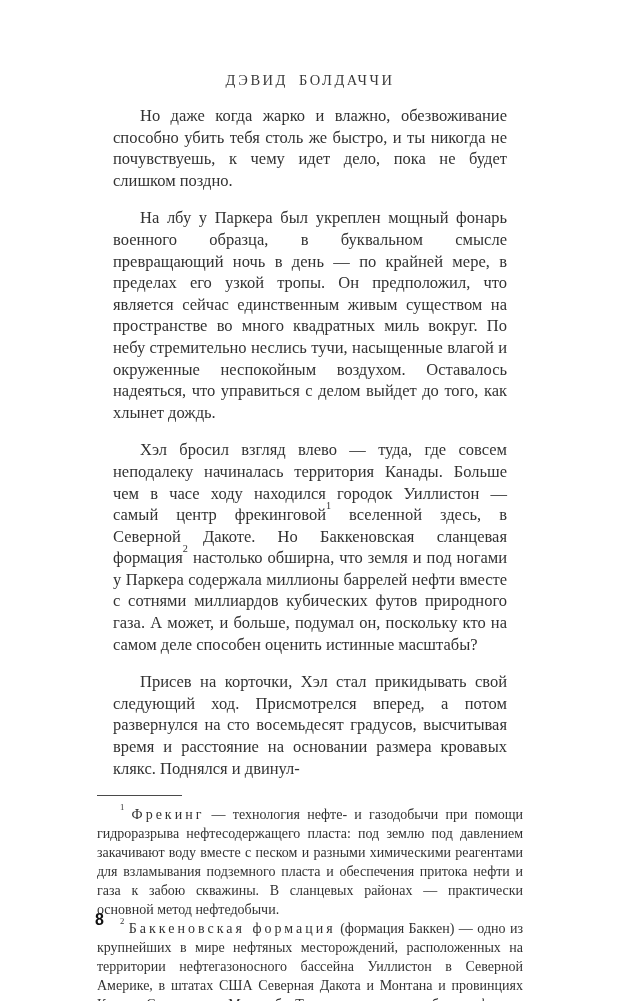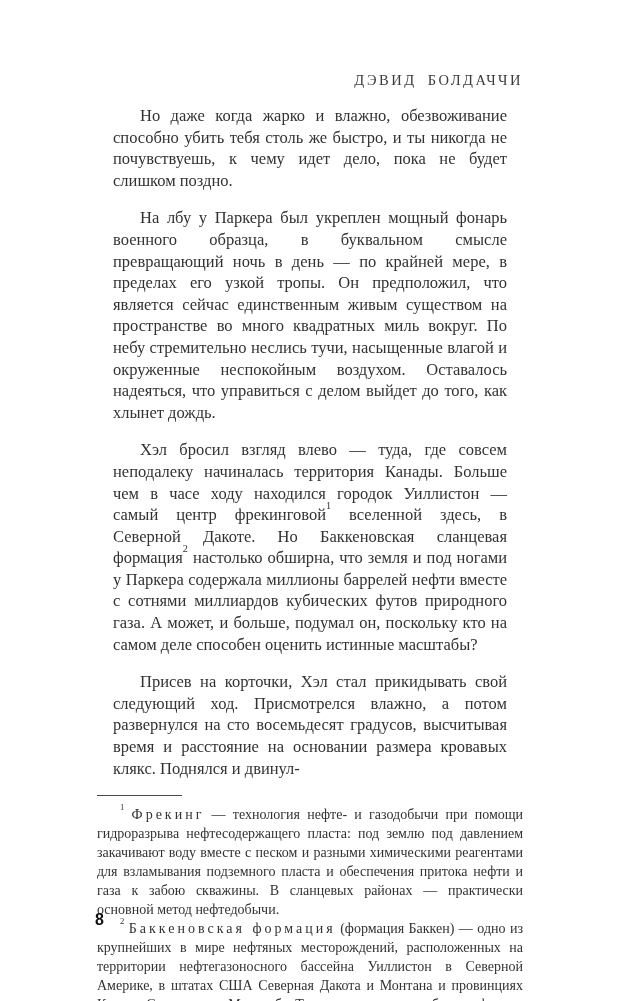--- a/index.html
+++ b/index.html
@@ -12,21 +12,21 @@
     width: 619px;
     height: 1001px;
     background: #ffffff;
     box-sizing: border-box;
     padding: 72px 96px 0 97px;
     font-family: "Liberation Serif", serif;
     color: #323232;
     overflow: hidden;
   }
   .running-header {
-    text-align: right;
+    text-align: center;
     font-size: 14.5px;
     letter-spacing: 2.5px;
     word-spacing: 5px;
     color: #3a3a3a;
     margin-bottom: 9px;
   }
   .body-text p {
     margin: 16px;
     text-indent: 27px;
     text-align: justify;
@@ -71,21 +71,21 @@
 </head>
 <body>
 
 <div class="page">
   <div class="running-header">ДЭВИД БОЛДАЧЧИ</div>
 
   <div class="body-text">
       <p>Но даже когда жарко и влажно, обезвоживание способно убить тебя столь же быстро, и ты никогда не почувствуешь, к чему идет дело, пока не будет слишком поздно.</p>
       <p>На лбу у Паркера был укреплен мощный фонарь военного образца, в буквальном смысле превращающий ночь в день — по крайней мере, в пределах его узкой тропы. Он предположил, что является сейчас единственным живым существом на пространстве во много квадратных миль вокруг. По небу стремительно неслись тучи, насыщенные влагой и окруженные неспокойным воздухом. Оставалось надеяться, что управиться с делом выйдет до того, как хлынет дождь.</p>
       <p>Хэл бросил взгляд влево — туда, где совсем неподалеку начиналась территория Канады. Больше чем в часе ходу находился городок Уиллистон — самый центр фрекинговой<sup>1</sup> вселенной здесь, в Северной Дакоте. Но Баккеновская сланцевая формация<sup>2</sup> настолько обширна, что земля и под ногами у Паркера содержала миллионы баррелей нефти вместе с сотнями миллиардов кубических футов природного газа. А может, и больше, подумал он, поскольку кто на самом деле способен оценить истинные масштабы?</p>
-      <p>Присев на корточки, Хэл стал прикидывать свой следующий ход. Присмотрелся влажно, а потом развернулся на сто восемьдесят градусов, высчитывая время и расстояние на основании размера кровавых клякс. Поднялся и двинул-</p>
+      <p>Присев на корточки, Хэл стал прикидывать свой следующий ход. Присмотрелся вперед, а потом развернулся на сто восемьдесят градусов, высчитывая время и расстояние на основании размера кровавых клякс. Поднялся и двинул-</p>
     </div>
 
   <div class="footnote-rule"></div>
 
   <div class="footnotes">
       <p><sup>1</sup> <span class="spaced">Фрекинг</span> — технология нефте- и газодобычи при помощи гидроразрыва нефтесодержащего пласта: под землю под давлением закачивают воду вместе с песком и разными химическими реагентами для взламывания подземного пласта и обеспечения притока нефти и газа к забою скважины. В сланцевых районах — практически основной метод нефтедобычи.</p>
       <p><sup>2</sup> <span class="spaced">Баккеновская формация</span> (формация Баккен) — одно из крупнейших в мире нефтяных месторождений, расположенных на территории нефтегазоносного бассейна Уиллистон в Северной Америке, в штатах США Северная Дакота и Монтана и провинциях Канады Саскачеван и Манитоба. Традиционными способами нефть тут давно выбрана, так что сейчас нефтедобыча ведется только более технически сложным и дорогостоящим методом фрекинга.</p>
     </div>
 
   <div class="page-number">8</div>

